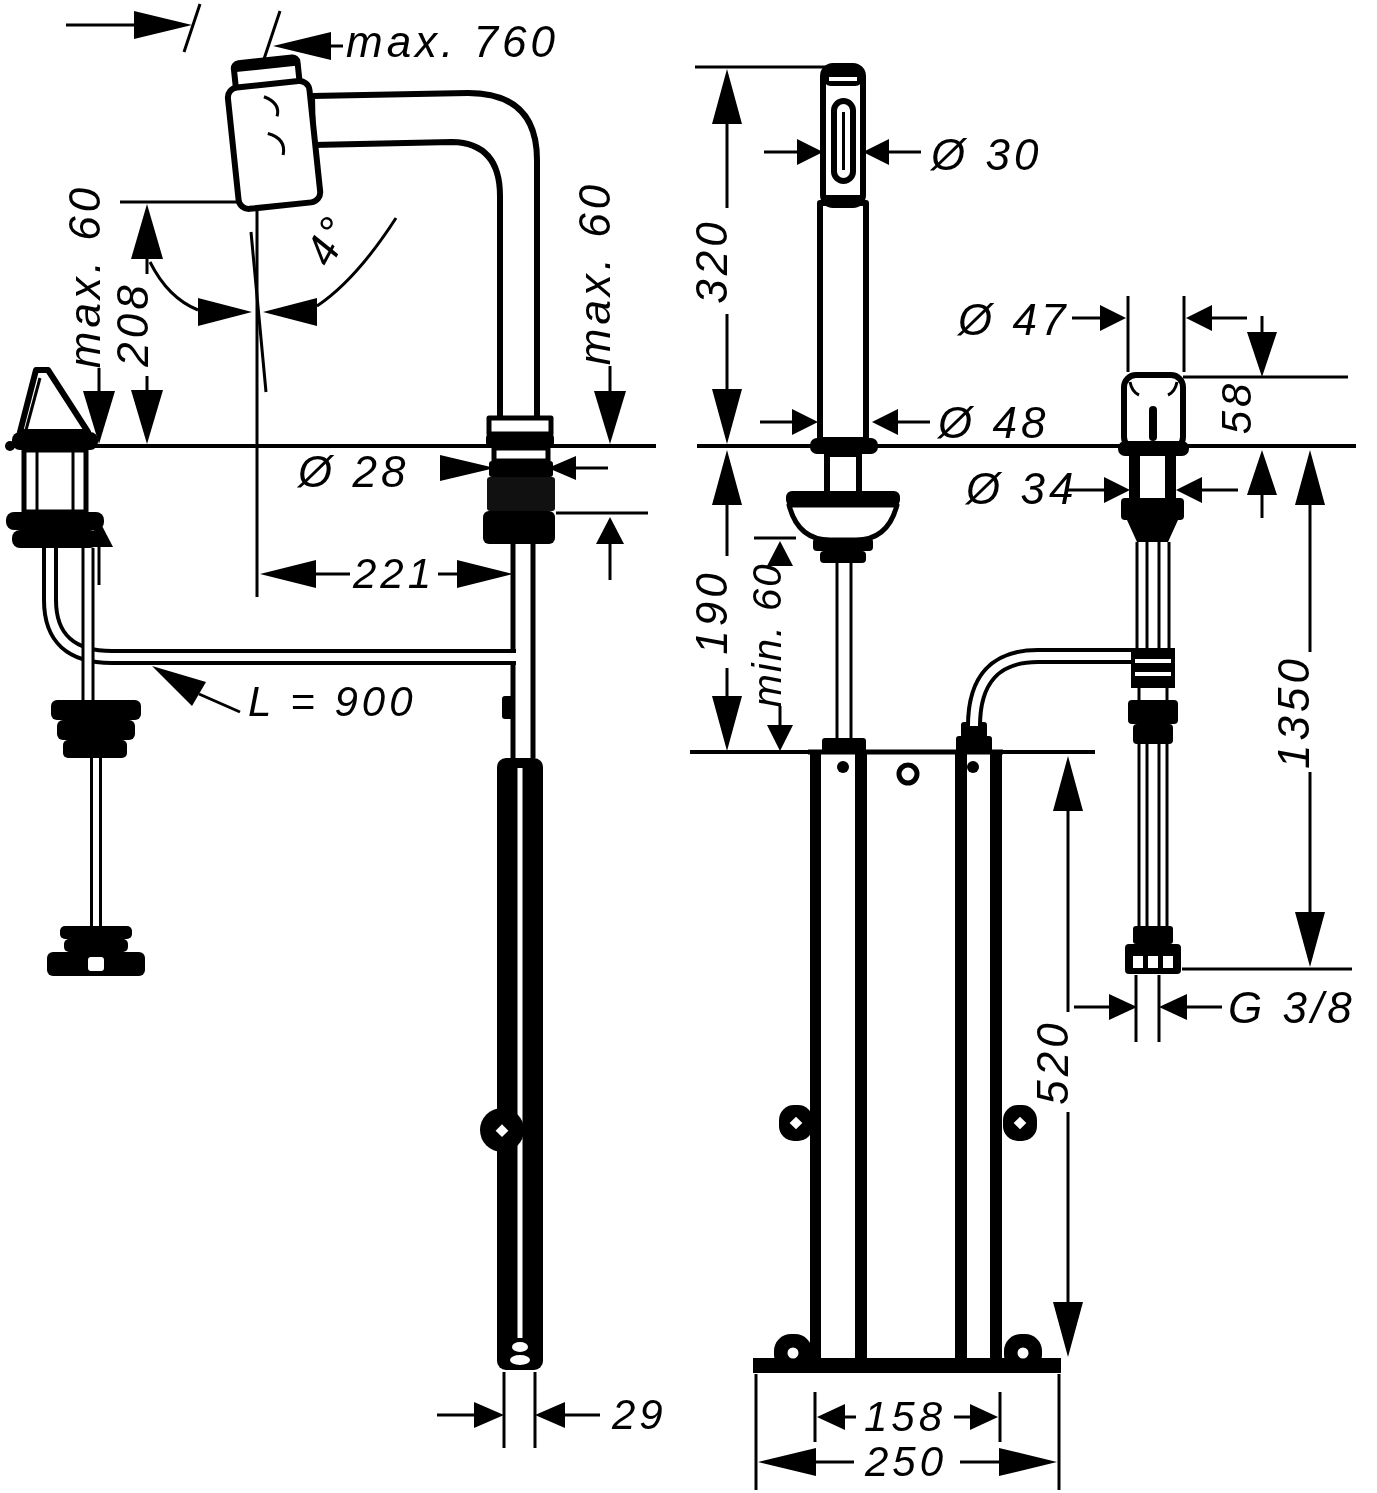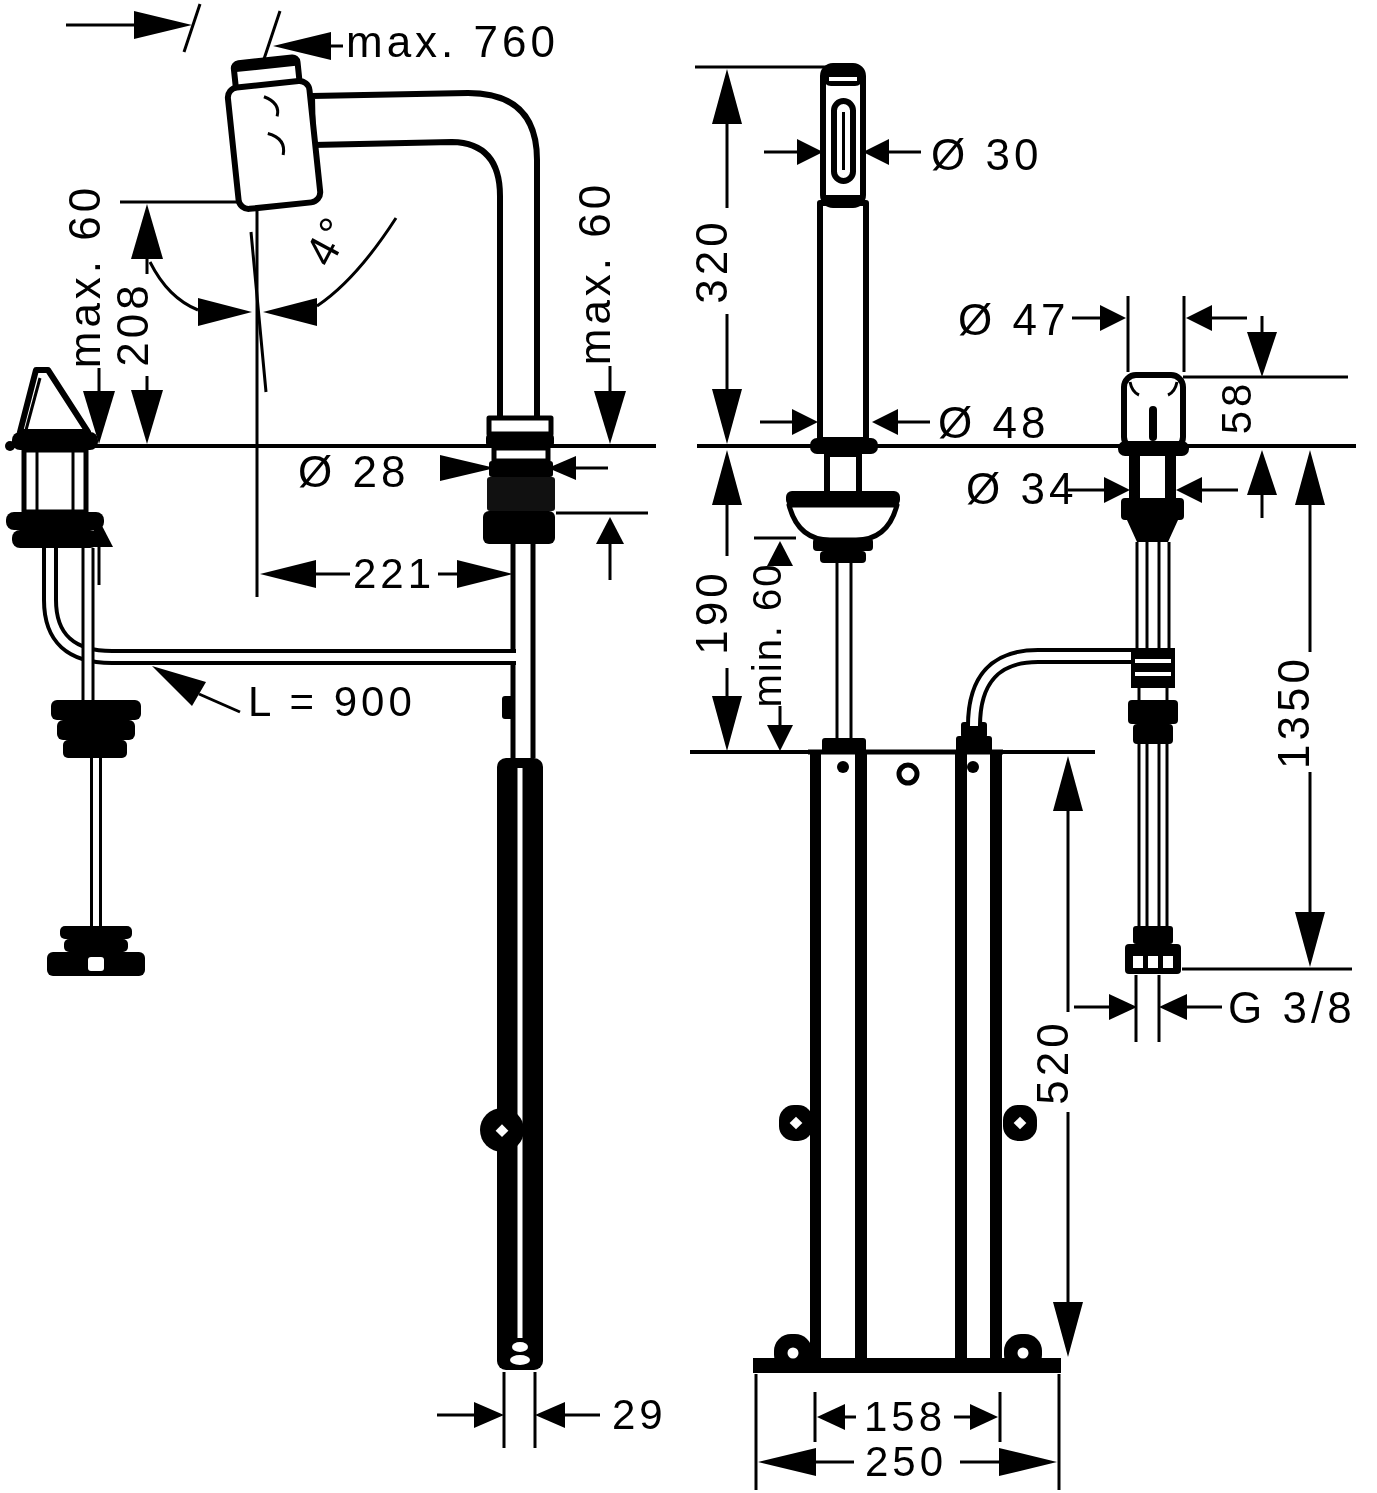--- a/index.html
+++ b/index.html
@@ -1,16 +1,16 @@
 <!DOCTYPE html>
 <html><head>
 <meta charset="utf-8">
 <style>
   html,body { margin:0; padding:0; background:#ffffff; }
-  #stage { width:1377px; height:1493px; position:relative; background:#fff; }
+  #stage { width:1377px; height:1493px; position:relative; background:#fff;font-style:italic; }
   svg { display:block; }
   .ln   { stroke:#000; stroke-width:3; fill:none; }
   .ln4  { stroke:#000; stroke-width:4; fill:none; }
   .ln5  { stroke:#000; stroke-width:5; fill:none; }
   .arr  { fill:#000; stroke:none; }
   .part { fill:#fff; stroke:#000; stroke-width:6; stroke-linejoin:round; }
   .part5{ fill:#fff; stroke:#000; stroke-width:5; stroke-linejoin:round; }
   .blk  { fill:#000; stroke:none; }
   .tube { stroke:#000; stroke-width:16; fill:none; }
   .tubecore { stroke:#fff; stroke-width:8; fill:none; }

